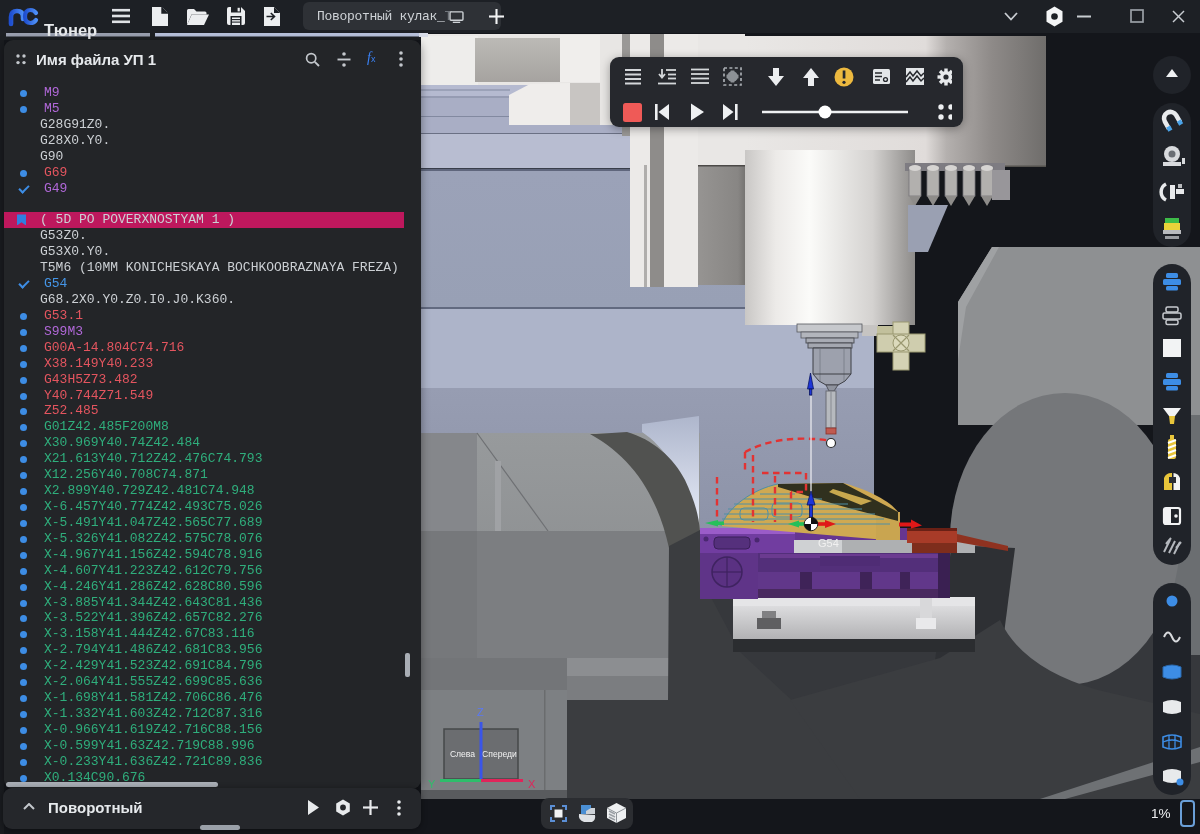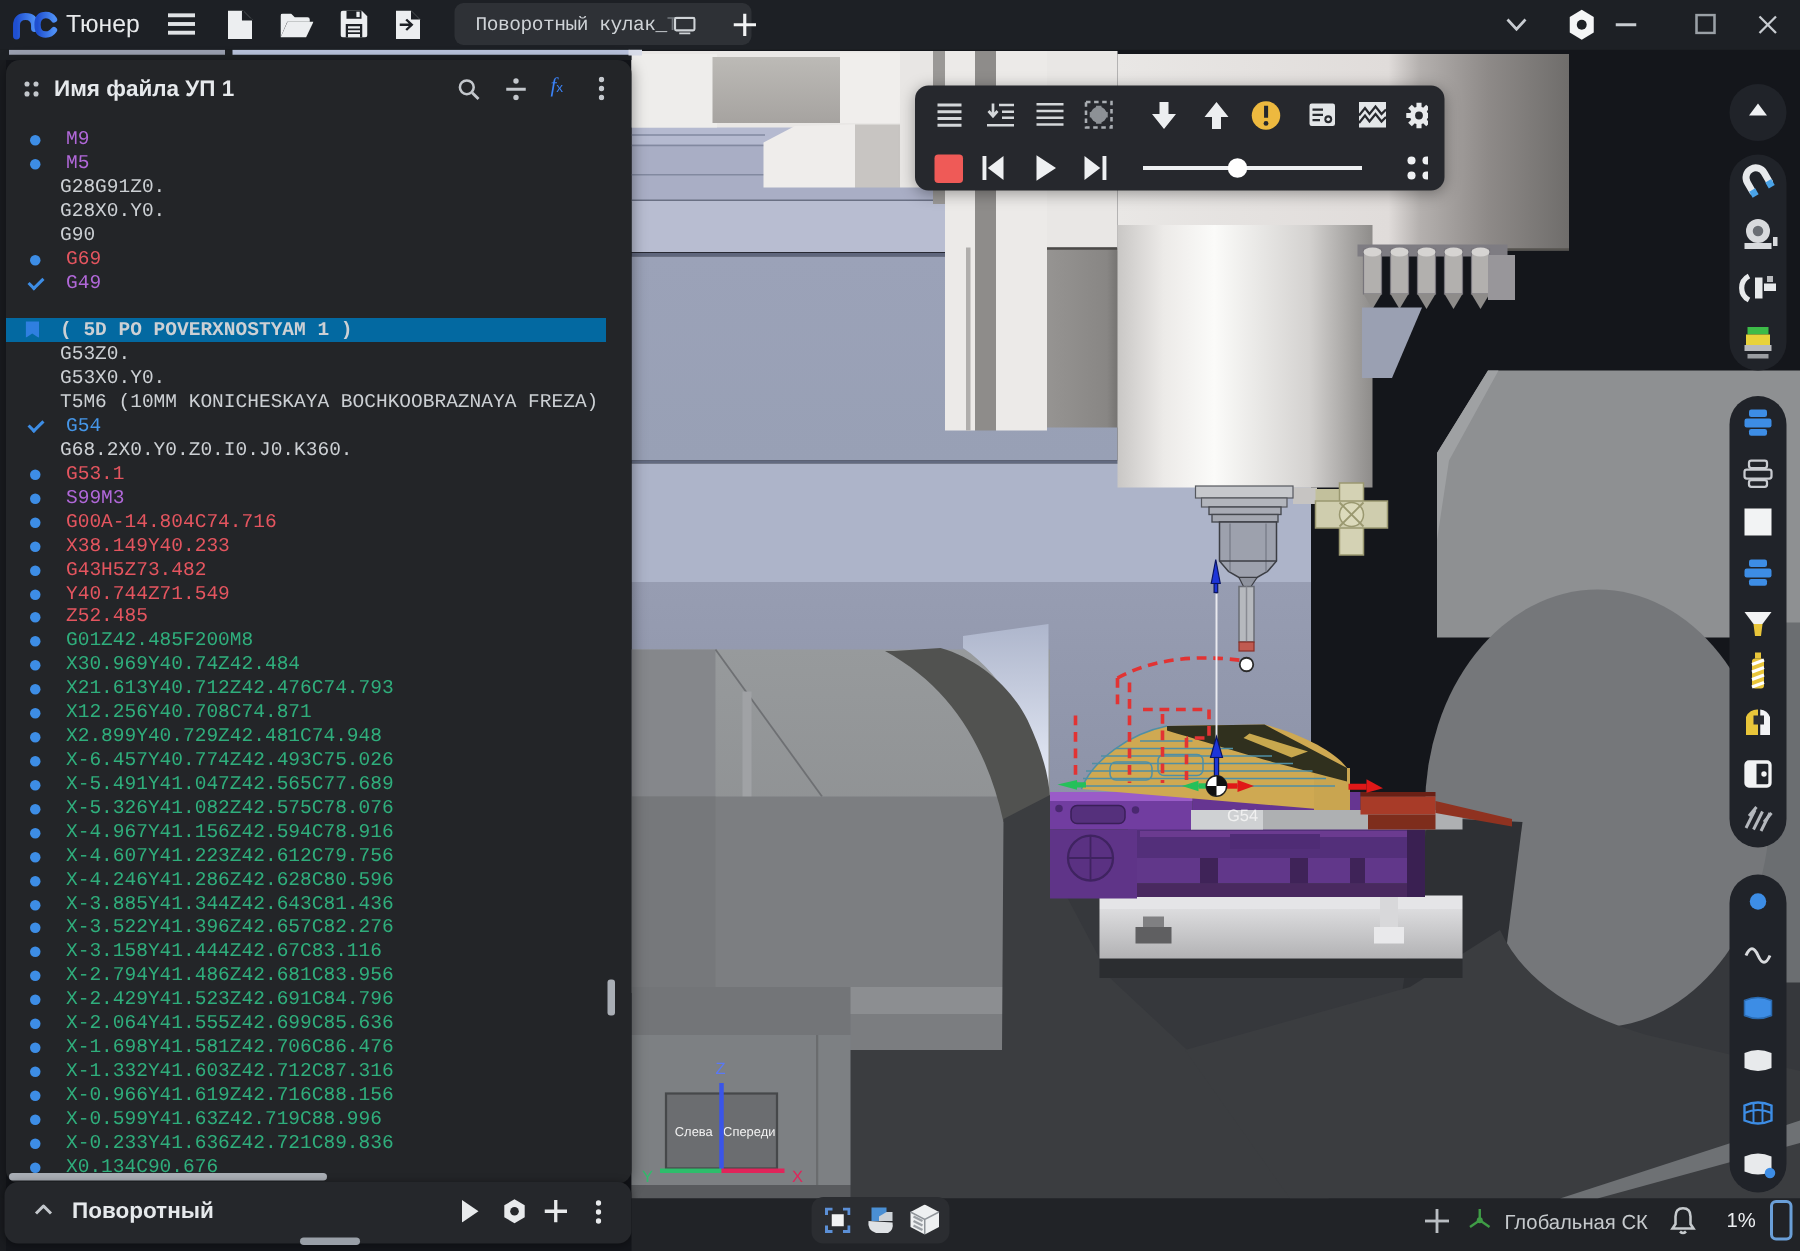--- a/index.html
+++ b/index.html
@@ -1,33 +1,33 @@
 <!DOCTYPE html>
 <html><head>
 <meta charset="utf-8">
 <style>
   * { margin:0; padding:0; box-sizing:border-box; }
   html,body { width:1200px; height:834px; overflow:hidden; background:#1d2024; font-family:"Liberation Sans", sans-serif; }
   .abs { position:absolute; }
   #stage { position:relative; width:1200px; height:834px; }
   
   #titlebar { position:absolute; left:0; top:0; width:1200px; height:33px; background:#1d2025; }
-  .tb-txt { position:absolute; color:#e8eaec; font-size:17px; top:7px; }
+  .tb-txt { position:absolute; color:#e8eaec; font-size:17px; top:21px;font-weight:bold; }
   #tab { position:absolute; left:303px; top:2px; width:198px; height:28px; background:#2e3136; border-radius:6px;font-family:Liberation Mono, monospace; }
   #tab .t { position:absolute; left:14px; top:7px; font-size:13px; letter-spacing:-0.3px; color:#cfd3d7; }
   
   #codepanel { position:absolute; left:4px; top:40px; width:417px; height:749px; background:#232528; border-radius:9px; box-shadow:0 2px 10px rgba(0,0,0,0.4); }
   #cp-head { position:absolute; left:0; top:0; width:100%; height:38px; }
   #cp-title { position:absolute; left:32px; top:11px; font-size:15px; font-weight:bold; color:#e6e9ec; }
   #vthumb { position:absolute; left:401px; top:613px; width:5px; height:24px; background:#a9aeb5; border-radius:2px; }
   #hthumb { position:absolute; left:2px; top:742px; width:212px; height:5px; background:#a9aeb5; border-radius:2.5px; }
   #code { position:absolute; left:0px; top:45px; width:400px; height:698px; overflow:hidden;
           font-family:"Liberation Mono", monospace; font-size:13px; line-height:15.93px; white-space:pre; }
   .ln { position:relative; height:15.93px; padding-left:40px; color:#ccd0d4; }
-  .ln.hl { background:#0369a1;font-weight:bold; }
+  .ln.hl { background:#be185d; }
   .p { color:#b168d9; } .r { color:#e4555f; } .b { color:#4596e8; } .gr { color:#2fae7c; } .g { color:#ccd0d4;padding-left:36px; }
   .dot::before { content:""; position:absolute; left:16px; top:5px; width:7px; height:7px; border-radius:50%; background:#3d8de5; }
   .chk::before { content:""; position:absolute; left:15px; top:4px; width:8px; height:4px; border-left:2px solid #3d8de5; border-bottom:2px solid #3d8de5; transform:rotate(-45deg); }
   .bmk::before { content:""; position:absolute; left:13px; top:2px; width:9px; height:11px; background:#2f7fe0; clip-path:polygon(0 0,100% 0,100% 100%,50% 72%,0 100%); }
   
   #setpanel { position:absolute; left:3px; top:788px; width:418px; height:41px; background:#25272b; border-radius:9px; box-shadow:0 1px 6px rgba(0,0,0,0.4); }
   #setpanel .t { position:absolute; left:45px; top:11px; font-size:15px; font-weight:bold; color:#e6e9ec; }
   
   #statusbar { position:absolute; left:421px; top:799px; width:779px; height:35px; background:#212327; }
   #bc-icons { position:absolute; left:541px; top:798px; width:92px; height:31px; background:#2b2d31; border-radius:8px; }
@@ -455,41 +455,20 @@
     <svg class="ico" style="left:394px; top:12px;" width="4" height="16" viewBox="0 0 4 16">
         <g fill="#e8eaec">
           <circle cx="2" cy="2" r="1.8"></circle>
           <circle cx="2" cy="8" r="1.8"></circle>
           <circle cx="2" cy="14" r="1.8"></circle>
         </g>
       </svg>
     <div class="abs" style="left:197px; top:37px; width:40px; height:5px; background:#9aa0a8; border-radius:2.5px;"></div>
   </div>
 
-  <div id="statusbar">
-    <svg class="ico" style="left:529px; top:7px;" width="16" height="16" viewBox="0 0 16 16">
-        <g stroke="#b9bdc2" stroke-width="1.9">
-          <line x1="8" y1="0" x2="8" y2="16"></line>
-          <line x1="0" y1="8" x2="16" y2="8"></line>
-        </g>
-      </svg>
-    <svg class="ico" style="left:556px; top:5px;" width="19" height="19" viewBox="0 0 19 19">
-        <g stroke="#3f9c46" stroke-width="1.6" fill="none">
-          <line x1="9.5" y1="9.5" x2="9.5" y2="2"></line>
-          <line x1="9.5" y1="9.5" x2="3" y2="14"></line>
-          <line x1="9.5" y1="9.5" x2="16" y2="14"></line>
-        </g>
-        <circle cx="9.5" cy="9.5" r="2" fill="#3f9c46"></circle>
-      </svg>
-    <div class="abs" style="left:582px; top:8px; font-size:13.5px; color:#c6cacd;">Глобальная СК</div>
-    <svg class="ico" style="left:692px; top:5px;" width="18" height="20" viewBox="0 0 18 20">
-        <path d="M9 1.5 Q14 1.5 14 7 L14 12 L16 15 L2 15 L4 12 L4 7 Q4 1.5 9 1.5 Z" fill="none" stroke="#c6cacd" stroke-width="1.7"></path>
-        <path d="M7 17 Q9 19 11 17" fill="none" stroke="#c6cacd" stroke-width="1.7"></path>
-      </svg>
-  </div>
   <div id="bc-icons">
     <svg class="ico" style="left:9px; top:7px;" width="17" height="17" viewBox="0 0 17 17">
         <g stroke="#5b8fd6" stroke-width="2" fill="none">
           <path d="M1 5 L1 1 L5 1"></path>
           <path d="M12 1 L16 1 L16 5"></path>
           <path d="M16 12 L16 16 L12 16"></path>
           <path d="M5 16 L1 16 L1 12"></path>
         </g>
         <rect x="4.5" y="4.5" width="8" height="8" fill="#f2f3f4"></rect>
       </svg>

